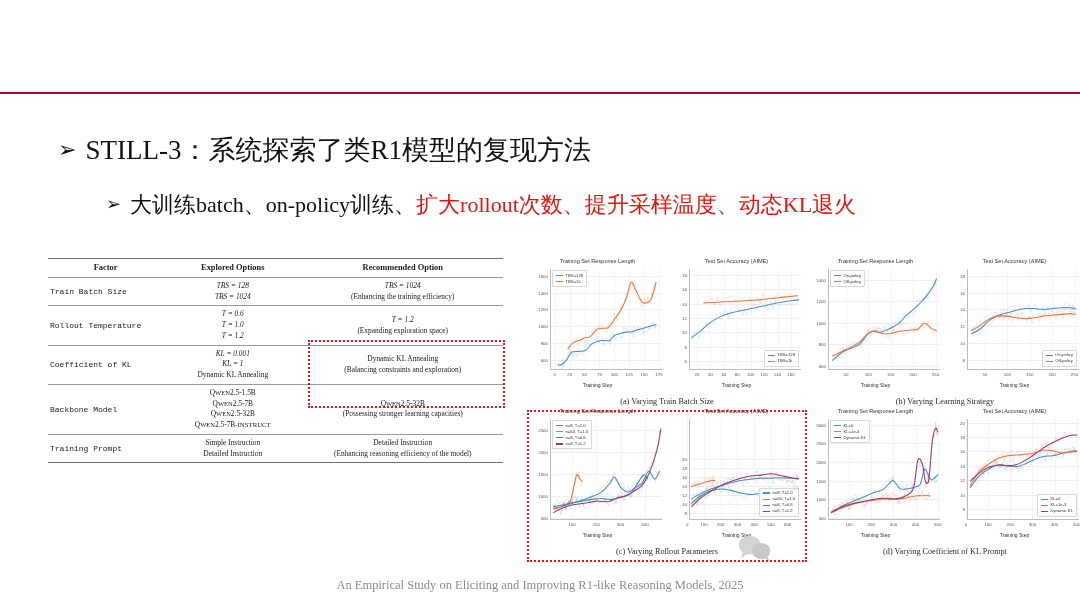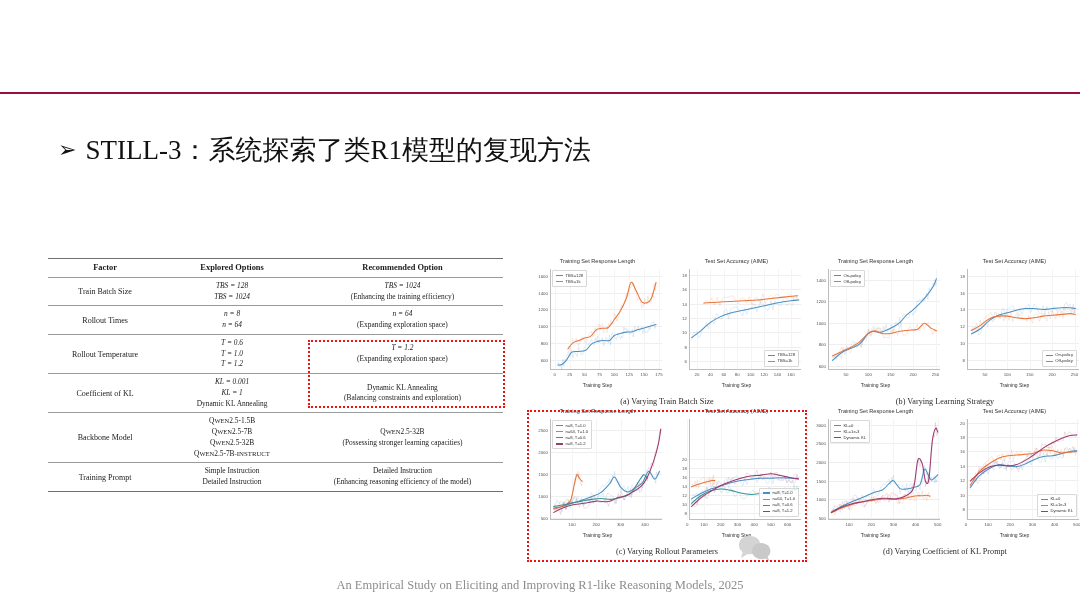--- a/index.html
+++ b/index.html
@@ -36,21 +36,21 @@
   .tablewrap{position:absolute;left:48px;top:258px;width:455px;}
   table{border-collapse:collapse;width:455px;font-size:7.4px;color:#1a1a1a;}
   th,td{padding:3px 2px;vertical-align:middle;}
   thead th{
     font-weight:700;font-size:8.4px;text-align:center;
     border-top:1.4px solid #707070;border-bottom:0.8px solid #9a9a9a;
     padding:4px 2px 5px;
   }
   tbody tr td{border-bottom:0.8px solid #9a9a9a;}
   tbody tr:last-child td{border-bottom:1.4px solid #707070;}
-  td.factor{width:112px;text-align:center;font-size:8px;white-space:nowrap;}
+  td.factor{width:112px;font-size:8px;white-space:nowrap;font-family:Liberation Mono, monospace;}
   td.opts{width:140px;text-align:center;line-height:1.45;}
   td.rec{width:203px;text-align:center;line-height:1.45;}
   .mathit{font-style:italic;font-family:"Liberation Serif",serif;}
   .sc{font-variant:small-caps;}
   .lh{line-height:1.5;}
 
   .redbox-table{
     position:absolute;left:308px;top:340px;width:193px;height:64px;
     border:2px dotted #F01010;pointer-events:none;
   }
@@ -120,51 +120,43 @@
 <body>
 
 <div class="slide">
 
   <div class="title-rule"></div>
 
   <div class="bullet1">
     <span class="arrow">➢</span><span>STILL-3：系统探索了类R1模型的复现方法</span>
   </div>
 
+  <div class="bullet2">
+    <span class="arrow">➢</span><span>大训练batch、on-policy训练、</span><span class="red">扩大rollout次数、提升采样温度、动态KL退火</span>
+  </div>
 
   <div class="tablewrap">
     <table>
       <thead>
         <tr>
           <th>Factor</th>
           <th>Explored Options</th>
           <th>Recommended Option</th>
         </tr>
       </thead>
       <tbody id="tbody">
           <tr>
             <td class="factor">Train Batch Size</td>
             <td class="opts lh">
               <div><span class="mathit">TBS = 128</span></div>
               <div><span class="mathit">TBS = 1024</span></div>
             </td>
             <td class="rec lh">
               <div><span class="mathit">TBS = 1024</span></div>
               <div>(Enhancing the training efficiency)</div>
-            </td>
-          </tr>
-          <tr>
-            <td class="factor">Rollout Times</td>
-            <td class="opts lh">
-              <div><span class="mathit">n = 8</span></div>
-              <div><span class="mathit">n = 64</span></div>
-            </td>
-            <td class="rec lh">
-              <div><span class="mathit">n = 64</span></div>
-              <div>(Expanding exploration space)</div>
             </td>
           </tr>
           <tr>
             <td class="factor">Rollout Temperature</td>
             <td class="opts lh">
               <div><span class="mathit">T = 0.6</span></div>
               <div><span class="mathit">T = 1.0</span></div>
               <div><span class="mathit">T = 1.2</span></div>
             </td>
             <td class="rec lh">

